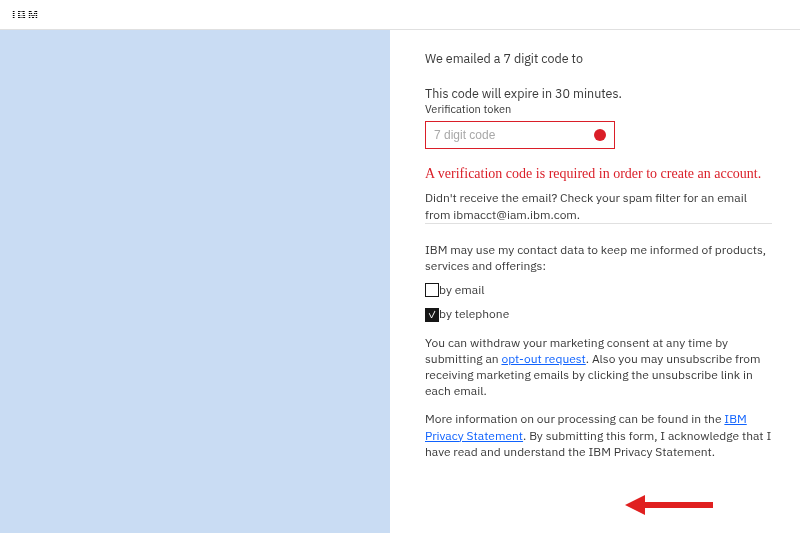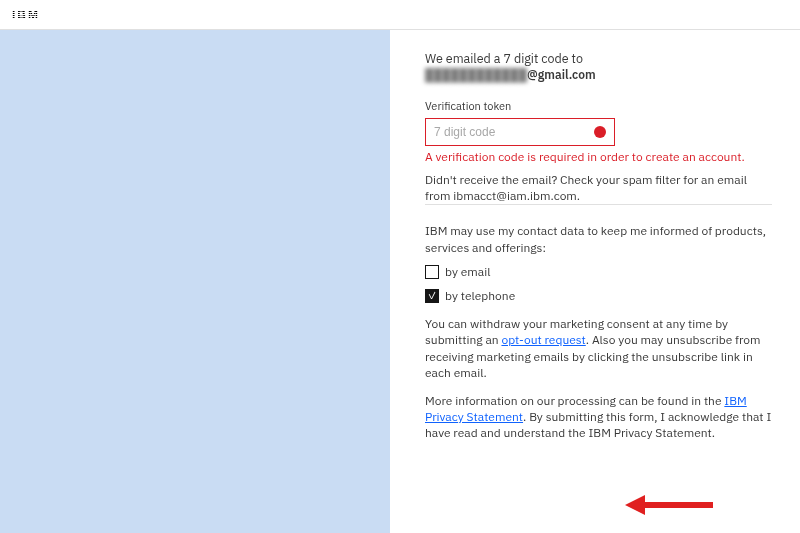--- a/index.html
+++ b/index.html
@@ -59,21 +59,20 @@
       font-size: 12.5px;
     }
     .email-addr { font-weight: 600; }
     .blurred {
       color: transparent;
       text-shadow: 0 0 4px rgba(0,0,0,0.5);
       user-select: none;
     }
     .expire { margin-top: 18px; font-size: 12.5px; }
     .field-label {
-      margin-top: 16px;
       font-size: 11px;
       color: #393939;
     }
     .token-input {
       margin-top: 4px;
       width: 190px;
       height: 28px;
       border: 1px solid #da1e28;
       background: #fff;
       display: flex;
@@ -90,36 +89,37 @@
     }
     .token-input input::placeholder { color: #a8a8a8; }
     .warning-dot {
       width: 12px;
       height: 12px;
       border-radius: 50%;
       background: #da1e28;
     }
     .error-text {
       color: #da1e28;
-      font-size: 12px;
-      margin-top: 3px;
+      font-size: 14px;
+      margin-top: 16px;
+      font-family: Liberation Serif, serif;
     }
     .didnt { margin-top: 7px; }
     .resend { margin-top: 14px; margin-bottom: 16px; }
     .resend b { font-weight: 600; }
     .divider {
       border: none;
       border-top: 1px solid #e0e0e0;
       margin: 0 0 18px 0;
     }
     .consent-intro { margin-top: 4px; }
     .checkbox-row {
       display: flex;
       align-items: center;
-      gap: 6px;
+      gap: 0;
       margin-top: 8px;
     }
     .checkbox {
       width: 14px;
       height: 14px;
       border: 1.5px solid #161616;
       display: flex;
       align-items: center;
       justify-content: center;
     }
@@ -152,24 +152,22 @@
   <span class="ibm-logo">IBM</span>
 </div>
 
 <div class="body-wrap">
   <div class="left-panel"></div>
   <div class="gap"></div>
 
   <div class="right-panel">
 
     <div class="email-line">We emailed a 7 digit code to</div>
-    <div class="email-addr">
-      <span class="blurred">████████████</span><span>@gmail.com</span>
-    </div>
-
+
+    <div class="expire">This code will expire in 30 minutes.</div>
 
     <div class="field-label">Verification token</div>
     <div class="token-input">
       <input type="text" placeholder="7 digit code" style="">
       <span class="warning-dot"></span>
     </div>
     <div class="error-text">A verification code is required in order to create an account.</div>
 
     <div class="didnt">Didn't receive the email? Check your spam filter for an email from ibmacct@iam.ibm.com.</div>
 

